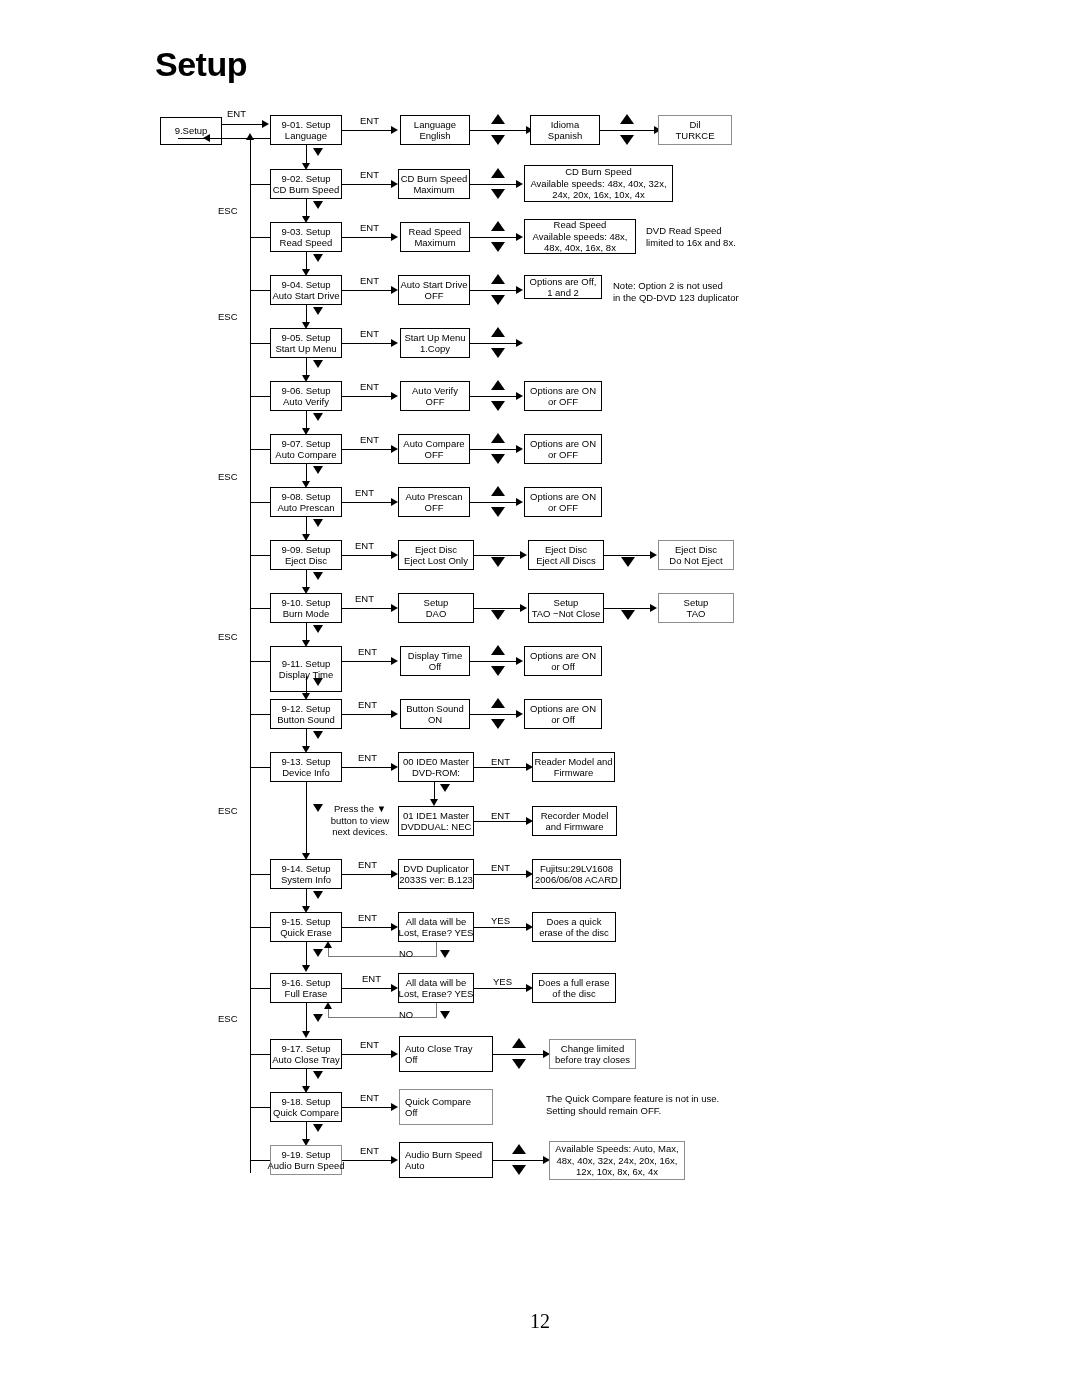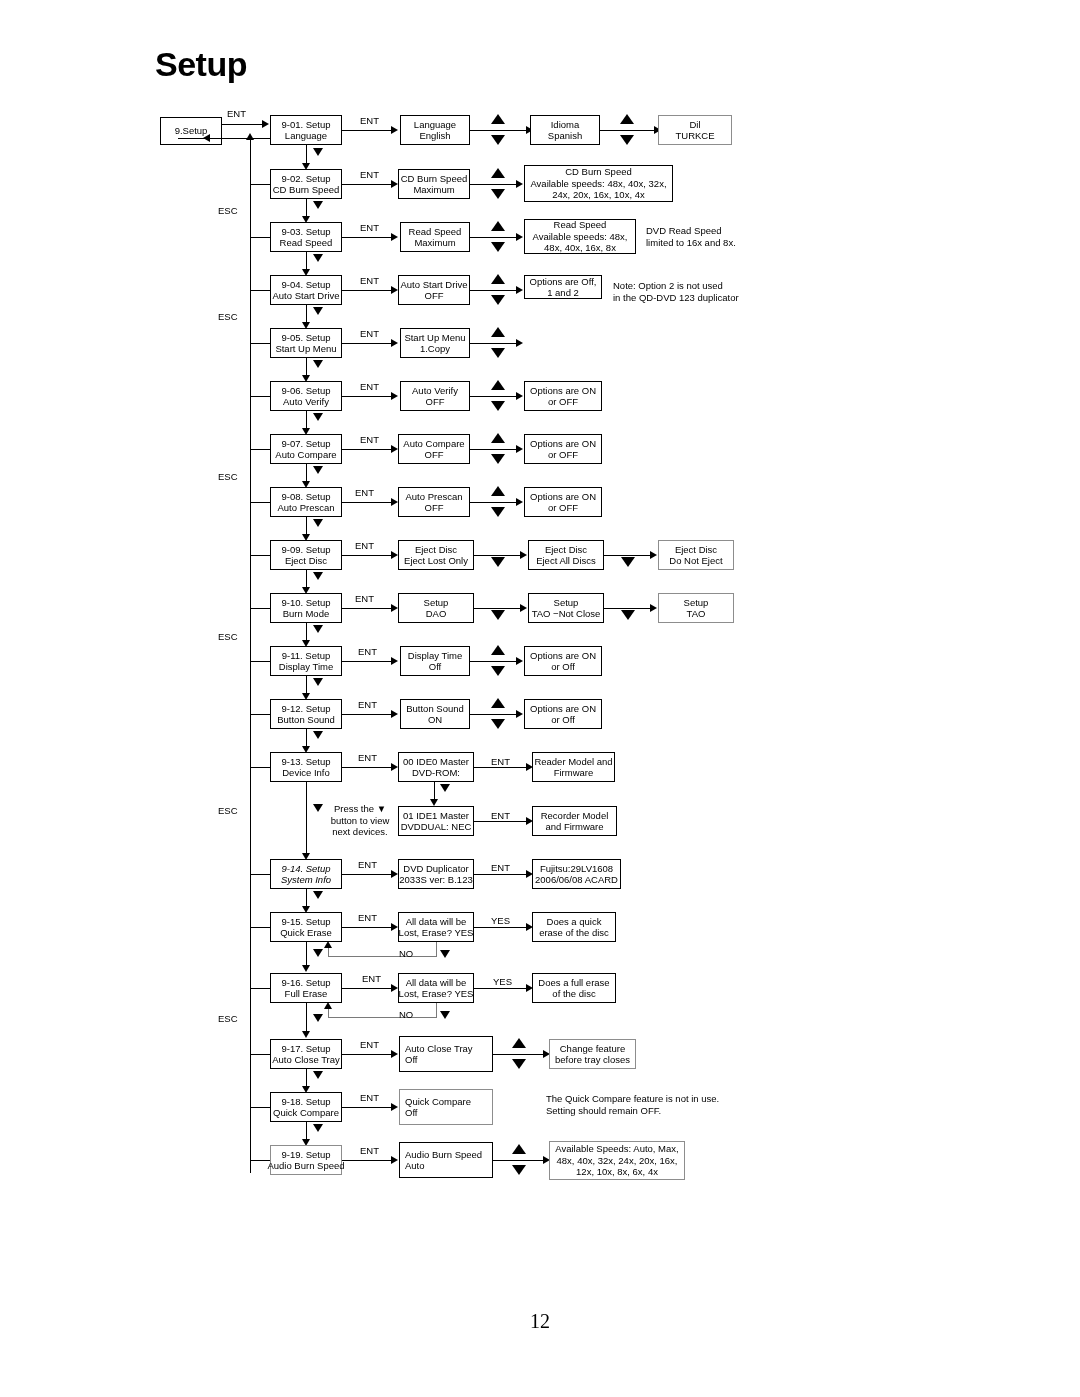--- a/index.html
+++ b/index.html
@@ -337,21 +337,21 @@
   <div class="ar r" style="left:650px;top:604px;"></div>
   <div class="tri dn" style="left:621px;top:610px;"></div>
   <div class="box light" style="left:658px;top:593px;width:76px;height:30px;">
     <span class="l">Setup</span>
     <span class="l">TAO</span>
   </div>
   <div class="vl" style="left:306px;top:623px;height:20px;"></div>
   <div class="ar d" style="left:302px;top:640px;"></div>
   <div class="tri sm dn" style="left:313px;top:625px;"></div>
 
-  <div class="box" style="left:270px;top:646px;width:72px;height:30px;">
+  <div class="box" style="left:270px;top:646px;width:72px;height:46px;">
     <span class="l">9-11. Setup</span>
     <span class="l">Display Time</span>
   </div>
   <div class="hl" style="left:342px;top:661px;width:50px;"></div>
   <div class="ar r" style="left:391px;top:657px;"></div>
   <div class="lbl" style="left:358px;top:646px;">ENT</div>
   <div class="box" style="left:400px;top:646px;width:70px;height:30px;">
     <span class="l">Display Time</span>
     <span class="l">Off</span>
   </div>
@@ -424,21 +424,21 @@
   <div class="lbl" style="left:491px;top:810px;">ENT</div>
   <div class="box" style="left:532px;top:806px;width:85px;height:30px;">
     <span class="l">Recorder Model</span>
     <span class="l">and Firmware</span>
   </div>
 
   <div class="vl" style="left:306px;top:782px;height:74px;"></div>
   <div class="ar d" style="left:302px;top:853px;"></div>
   <div class="tri sm dn" style="left:313px;top:804px;"></div>
 
-  <div class="box" style="left:270px;top:859px;width:72px;height:30px;font-style:italic;">
+  <div class="box" style="left:270px;top:859px;width:72px;height:30px;">
     <span class="l">9-14. Setup</span>
     <span class="l">System Info</span>
   </div>
   <div class="hl" style="left:342px;top:874px;width:50px;"></div>
   <div class="ar r" style="left:391px;top:870px;"></div>
   <div class="lbl" style="left:358px;top:859px;">ENT</div>
   <div class="box" style="left:398px;top:859px;width:76px;height:30px;">
     <span class="l">DVD Duplicator</span>
     <span class="l">2033S ver: B.123</span>
   </div>
@@ -521,21 +521,21 @@
   <div class="lbl" style="left:360px;top:1039px;">ENT</div>
   <div class="box lleft" style="left:399px;top:1036px;width:94px;height:36px;">
     <span class="l">Auto Close Tray</span>
     <span class="l">Off</span>
   </div>
   <div class="hl" style="left:493px;top:1054px;width:52px;"></div>
   <div class="ar r" style="left:543px;top:1050px;"></div>
   <div class="tri up" style="left:512px;top:1038px;"></div>
   <div class="tri dn" style="left:512px;top:1059px;"></div>
   <div class="box light" style="left:549px;top:1039px;width:87px;height:30px;">
-    <span class="l">Change feature</span>
+    <span class="l">Change limited</span>
     <span class="l">before tray closes</span>
   </div>
   <div class="vl" style="left:306px;top:1069px;height:20px;"></div>
   <div class="ar d" style="left:302px;top:1086px;"></div>
   <div class="tri sm dn" style="left:313px;top:1071px;"></div>
 
   <div class="box" style="left:270px;top:1092px;width:72px;height:30px;">
     <span class="l">9-18. Setup</span>
     <span class="l">Quick Compare</span>
   </div>

